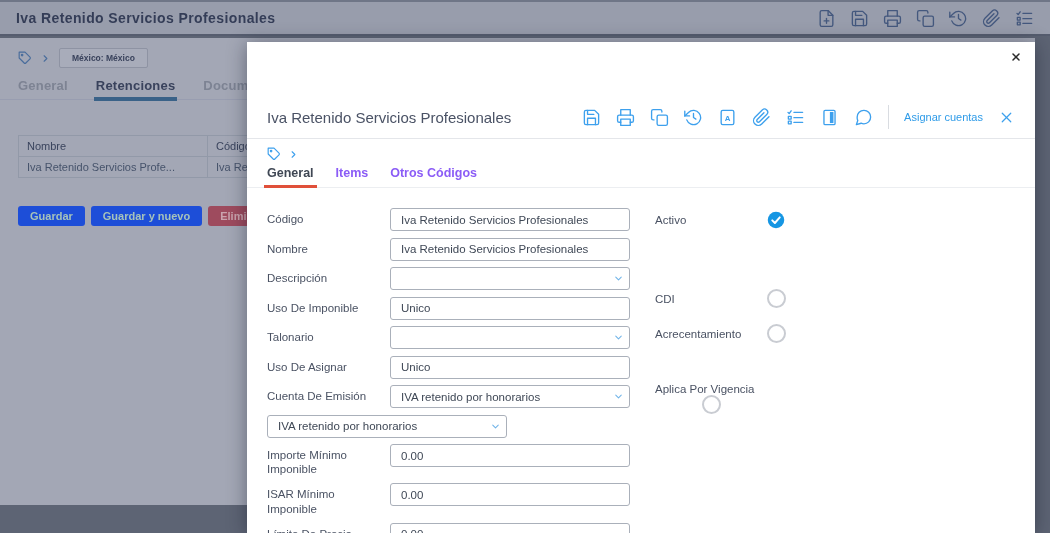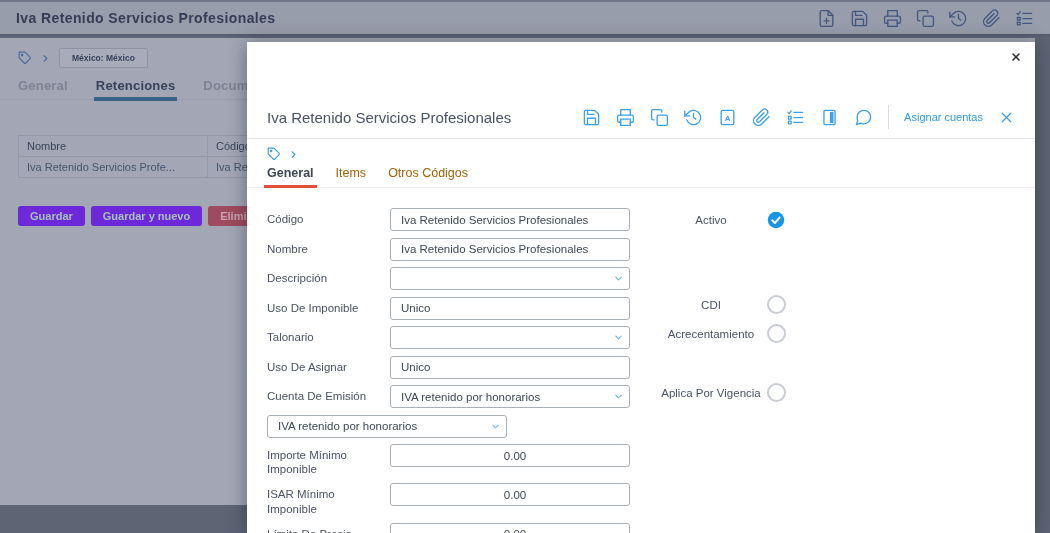--- a/index.html
+++ b/index.html
@@ -26,54 +26,54 @@
   .pg-tab.active{color:#39425c;}
   .pg-tab.active::after{content:"";position:absolute;left:-2px;right:-2px;bottom:-2px;height:4px;background:#3a6288;}
   .pg-table{position:absolute;left:18px;top:97px;width:560px;border:1px solid #9299a8;
     border-collapse:collapse;font-size:11px;}
   .pg-table th{font-weight:400;color:#3a445d;text-align:left;padding:4px 8px;border:1px solid #9299a8;}
   .pg-table td{color:#46536b;padding:4px 8px;border:1px solid #9299a8;white-space:nowrap;margin-left:8px;}
   .col-nombre{width:172px;}
   .pg-buttons{position:absolute;left:18px;top:168px;display:flex;gap:6px;}
   .btn{border:none;border-radius:3px;font-size:11px;font-weight:700;padding:4px 12px;cursor:pointer;
     font-family:inherit;}
-  .btn-green{background:#6d28d9;color:#a6c3ba;}
+  .btn-green{background:#1d4ed8;color:#a6c3ba;}
   .btn-red{background:#9e4b5e;color:#caa3ad;}
 
   
   .modal{position:absolute;left:247px;top:42px;width:788px;height:491px;background:#ffffff;
     box-shadow:0 2px 18px rgba(20,25,40,.45);overflow:hidden;}
   .modal-close{position:absolute;top:9px;right:13px;color:#2b2b2b;cursor:pointer;}
   .modal-head{position:absolute;left:20px;right:20px;top:54px;height:42px;
     display:flex;align-items:center;justify-content:space-between;}
   .modal-title{font-size:15px;color:#4a5265;}
   .modal-toolbar{display:flex;align-items:center;gap:15px;color:#3da0ed;}
   .tb-divider{width:1px;height:24px;background:#d9dce1;}
   .assign-link{font-size:11px;color:#2e9be8;cursor:pointer;white-space:nowrap;}
   .modal-hr{position:absolute;left:0;right:0;top:96px;border-top:1px solid #e4e6ea;}
   .modal-crumb{position:absolute;left:20px;top:105px;display:flex;align-items:center;gap:7px;color:#3da0ed;}
   .md-tabs{position:absolute;left:0;right:0;top:124px;height:22px;border-bottom:1px solid #eceef1;
     padding-left:20px;box-sizing:border-box;display:flex;gap:22px;}
-  .md-tab{position:relative;font-size:12.5px;color:#a16207;display:flex;align-items:flex-start;cursor:pointer;}
+  .md-tab{position:relative;font-size:12.5px;color:#8b5cf6;display:flex;align-items:flex-start;cursor:pointer;font-weight:bold;}
   .md-tab.active{color:#3f4754;font-weight:700;}
   .md-tab.active::after{content:"";position:absolute;left:-3px;right:-3px;bottom:-1px;height:3px;background:#e0503a;}
 
   .form-left{position:absolute;left:20px;top:166px;width:368px;}
   .f-row{display:flex;margin-bottom:6.5px;}
   .f-label{width:123px;padding-top:4px;font-size:11.5px;color:#4a5263;line-height:1.25;box-sizing:border-box;
     padding-right:8px;}
   .f-field{position:relative;width:240px;}
   .f-input{width:100%;height:23px;box-sizing:border-box;border:1px solid #aab0ba;border-radius:3px;
     padding:0 10px;font-size:11.5px;color:#3f4856;font-family:inherit;background:#fff;outline:none;}
-  .f-input.num{text-align:center;padding-right:0;}
+  .f-input.num{text-align:left;padding-right:0;}
   .f-input.has-chevron{padding-right:24px;}
   .f-chevron{position:absolute;right:6px;top:6px;color:#6fb3e8;pointer-events:none;}
 
   .toggle-row{position:absolute;display:flex;align-items:center;}
-  .t-label{width:112px;font-size:11.5px;color:#4a5263;text-align:center;}
+  .t-label{width:112px;font-size:11.5px;color:#4a5263;}
   .circle-empty{width:15px;height:15px;border:2px solid #c9ccd2;border-radius:50%;background:#fff;cursor:pointer;}
   .check-on{cursor:pointer;display:inline-flex;}
 </style>
 </head>
 <body>
 
 <div class="app">
 
   <div class="topbar">
     <div class="topbar-title">Iva Retenido Servicios Profesionales</div>
@@ -366,27 +366,27 @@
 
     <div class="toggle-row" style="left:408px;top:169px;">
       <div class="t-label">Activo</div>
       <span class="check-on ic">
         <svg width="18" height="18" viewBox="0 0 24 24">
             <circle cx="12" cy="12" r="11" fill="#1696E3"></circle>
             <polyline points="7 12.5 10.5 16 17 8.5" fill="none" stroke="#ffffff" stroke-width="2.6" stroke-linecap="round" stroke-linejoin="round"></polyline>
           </svg>
       </span>
     </div>
-    <div class="toggle-row" style="left:408px;top:253px;">
+    <div class="toggle-row" style="left:408px;top:247px;">
       <div class="t-label">CDI</div>
       <span class="circle-empty"></span>
     </div>
     <div class="toggle-row" style="left:408px;top:282px;">
       <div class="t-label">Acrecentamiento</div>
       <span class="circle-empty"></span>
     </div>
-    <div class="toggle-row" style="left:408px;top:341px;">
+    <div class="toggle-row" style="left:408px;top:341px;flex-direction:column;">
       <div class="t-label">Aplica Por Vigencia</div>
       <span class="circle-empty"></span>
     </div>
 
   </div>
 </div>
 
 </body></html>

